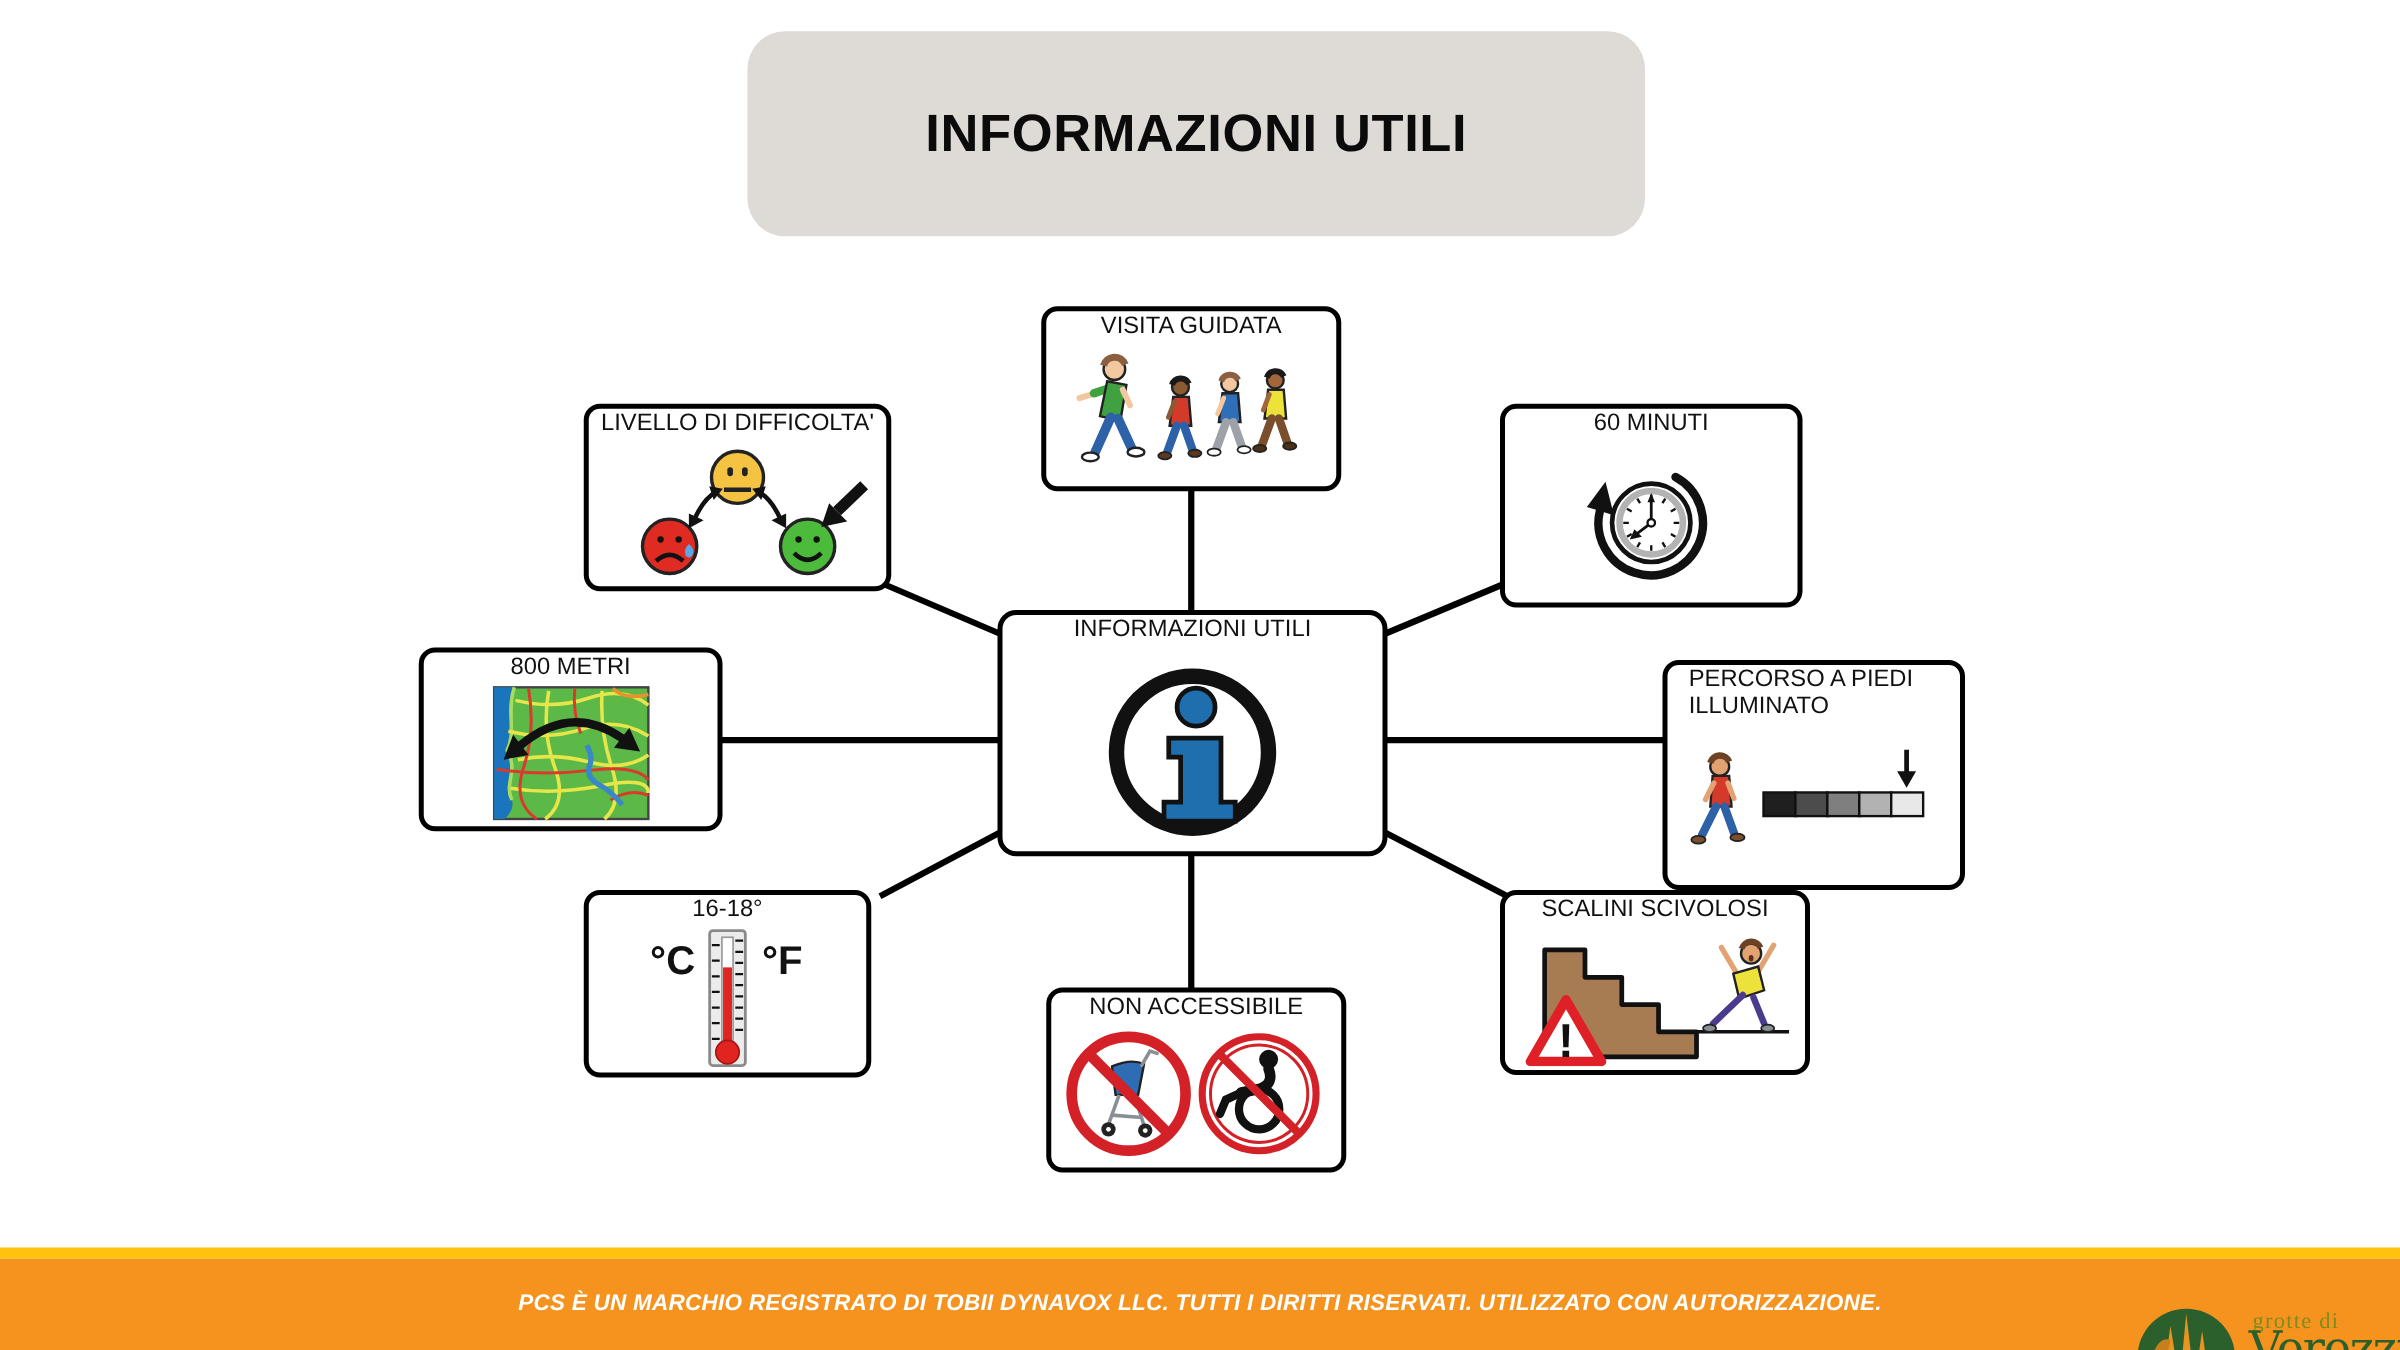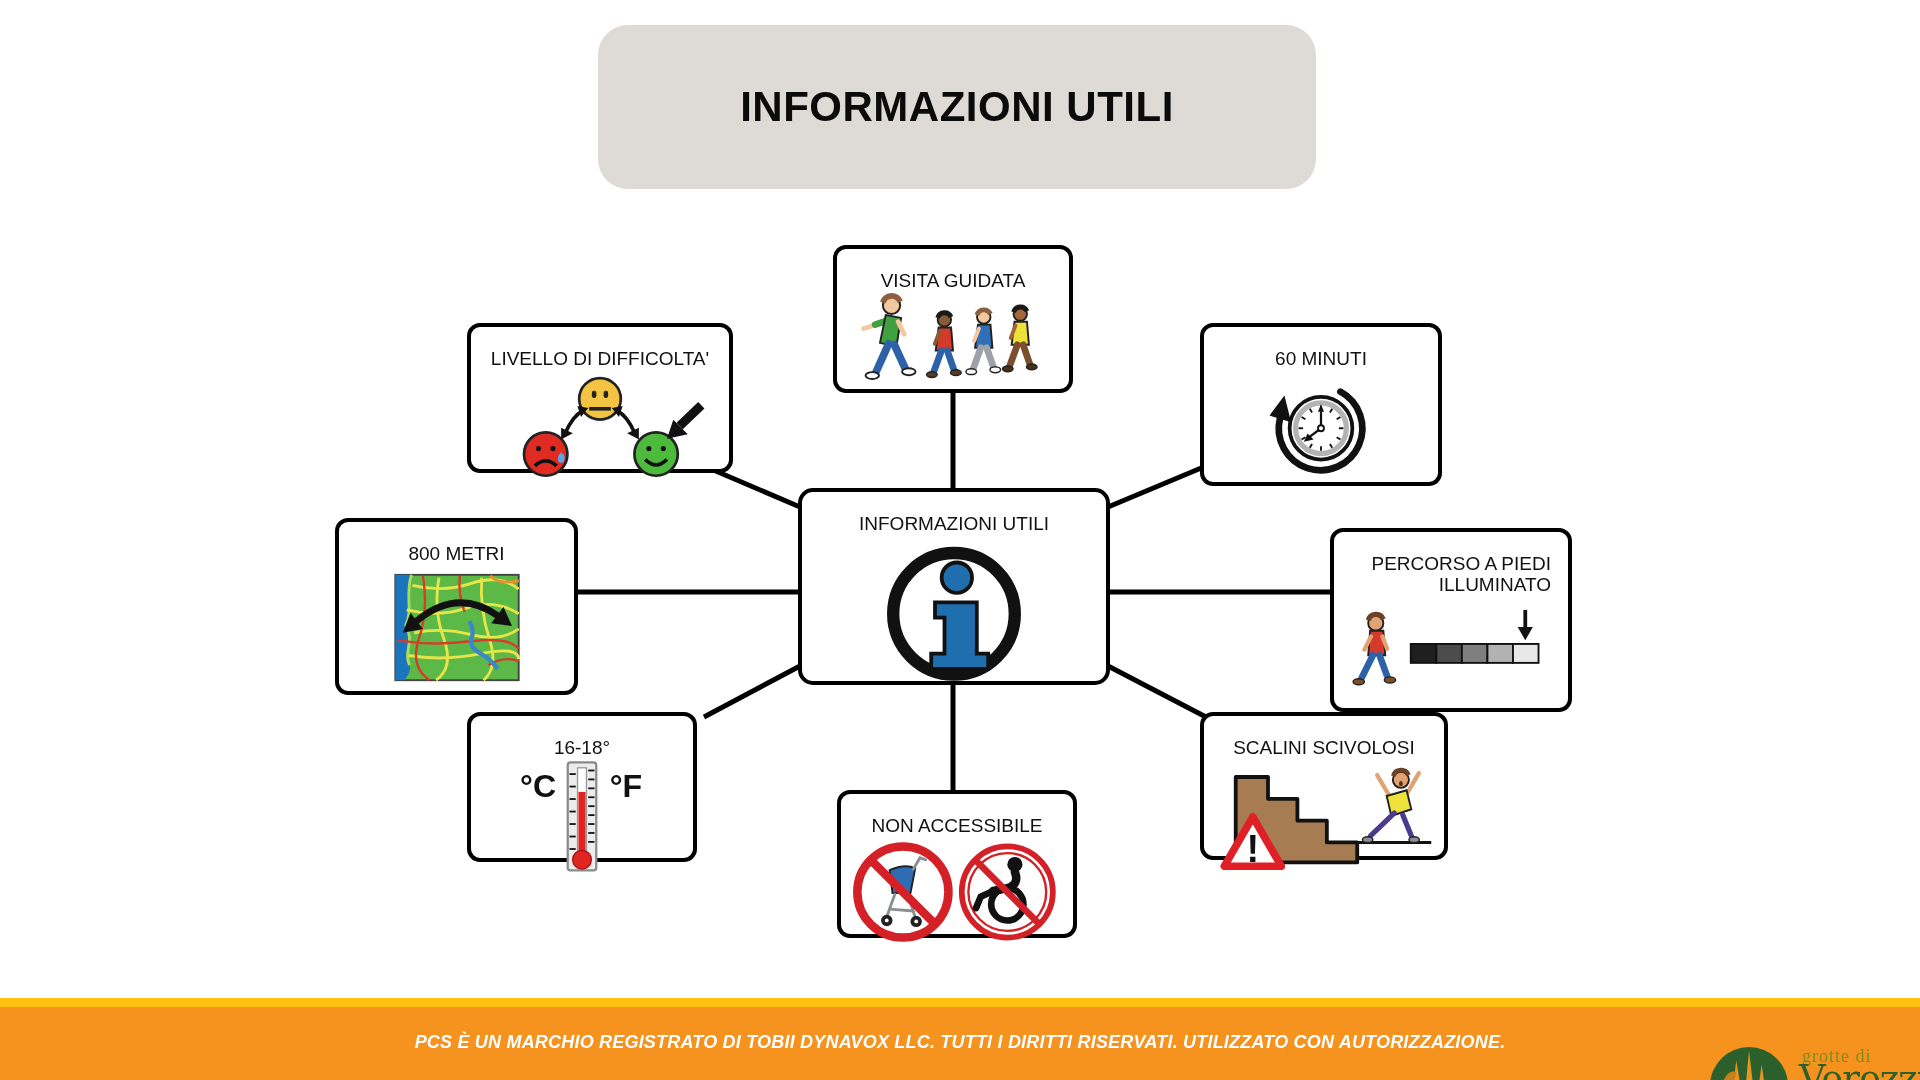--- a/index.html
+++ b/index.html
@@ -7,30 +7,30 @@
           font-family:"Liberation Sans",sans-serif;}
   
   .title-pill{position:absolute;left:598px;top:25px;width:718px;height:164px;background:#DEDAD6;
               border-radius:30px;display:flex;align-items:center;justify-content:center;}
   .title-pill span{font-size:42px;font-weight:bold;color:#0b0b0b;letter-spacing:.5px;}
   
   .lines{position:absolute;left:0;top:0;z-index:0;}
   
   .node{position:absolute;box-sizing:border-box;background:#fff;border:4px solid #000;
         border-radius:13px;z-index:1;display:flex;flex-direction:column;align-items:center;}
-  .node .lbl{font-size:19px;color:#111;margin-top:21px;text-align:right;line-height:1.12;}
+  .node .lbl{font-size:19px;color:#111;margin-top:1px;text-align:left;line-height:1.12;}
   .node .ico{flex:1;display:flex;align-items:center;justify-content:center;width:100%;}
   .n-visita {left:833px; top:245px; width:240px; height:148px;}
   .n-minuti {left:1200px;top:323px; width:242px; height:163px;}
   .n-percorso{left:1330px;top:528px;width:242px; height:184px;}
   .n-scalini{left:1200px;top:712px; width:248px; height:148px;}
   .n-nonacc {left:837px; top:790px; width:240px; height:148px;}
   .n-temp   {left:467px; top:712px; width:230px; height:150px;}
-  .n-metri  {left:335px; top:518px; width:243px; height:177px;}
-  .n-livello{left:467px; top:323px; width:266px; height:150px;}
+  .n-metri  {left:335px; top:518px; width:243px; height:147px;}
+  .n-livello{left:467px; top:323px; width:246px; height:150px;}
   .n-center {left:798px; top:488px; width:312px; height:197px;border-radius:15px;}
   
   .footer{position:absolute;left:0;top:998px;width:1920px;height:82px;z-index:2;}
   .footer .gold{position:absolute;left:0;top:0;width:100%;height:9px;background:#FFC20E;}
   .footer .orange{position:absolute;left:0;top:9px;width:100%;height:73px;background:#F6921E;}
   .footer .txt{position:absolute;left:0;top:34px;width:100%;text-align:center;color:#ffffff;
                font-size:18px;font-weight:bold;font-style:italic;letter-spacing:.2px;}
   
   .logo{position:absolute;left:1705px;top:993px;width:215px;height:87px;z-index:3;margin-top:47px;}
   .logo svg{position:absolute;left:0;top:5px;}

